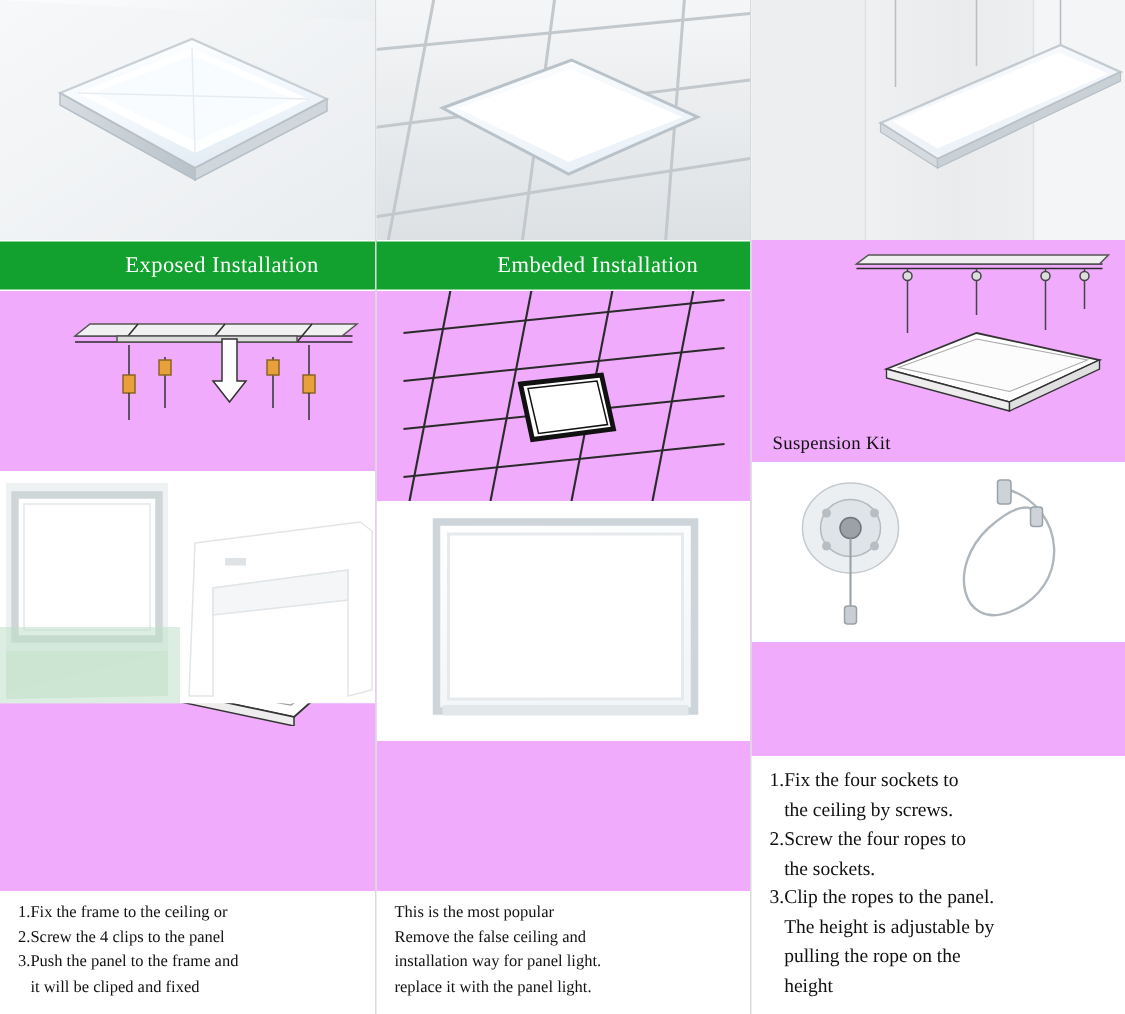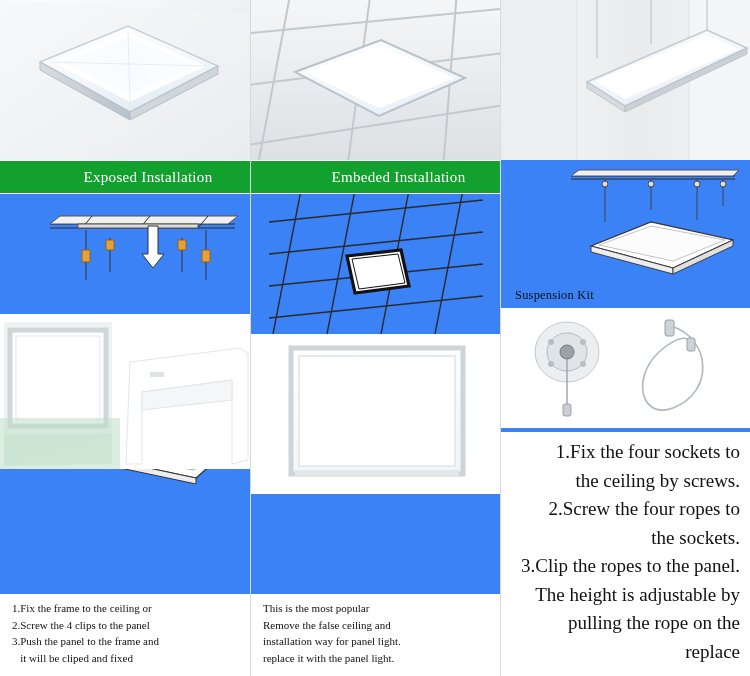--- a/index.html
+++ b/index.html
@@ -68,36 +68,36 @@
     padding-left: 46px;
   }
   .band.b1 { background:#12a02e; }
   .band.b2 { background:#12a02e; }
   .band.b3 { background:#12a02e; }
 
   
   .diagram {
     position: relative;
     flex: 1;
-    background: #3b82f6;
+    background: #f0abfc;
     overflow: hidden;
   }
   .diagram svg { display:block; }
 
   
   .steps {
     padding: 6px 10px 10px 12px;
     font-size: 11px;
     line-height: 1.5;
     color: #111111;
   }
   .steps .line {
     white-space: pre-wrap;
   }
-  .hangnote { font-size: 19px; text-align: right; }
+  .hangnote { font-size: 13px; }
   .kit-title {
     position: absolute;
     font-size: 12.5px;
     color: #111;
     letter-spacing: .2px;
   }
 </style>
 </head>
 <body>
 
@@ -367,17 +367,17 @@
     </div>
 
     <div class="steps hangnote">
       <div class="line">1.Fix the four sockets to</div>
       <div class="line">   the ceiling by screws.</div>
       <div class="line">2.Screw the four ropes to</div>
       <div class="line">   the sockets.</div>
       <div class="line">3.Clip the ropes to the panel.</div>
       <div class="line">   The height is adjustable by</div>
       <div class="line">   pulling the rope on the</div>
-      <div class="line">   replace</div>
+      <div class="line">   height</div>
     </div>
   </div>
 
 </div>
 
 </body></html>

